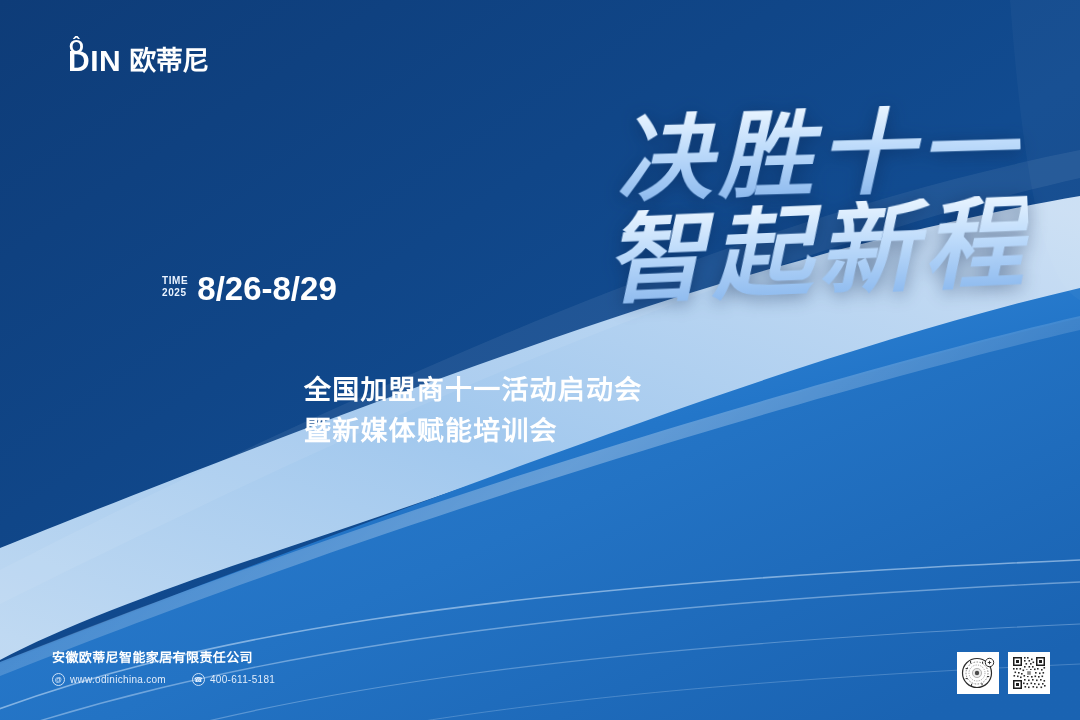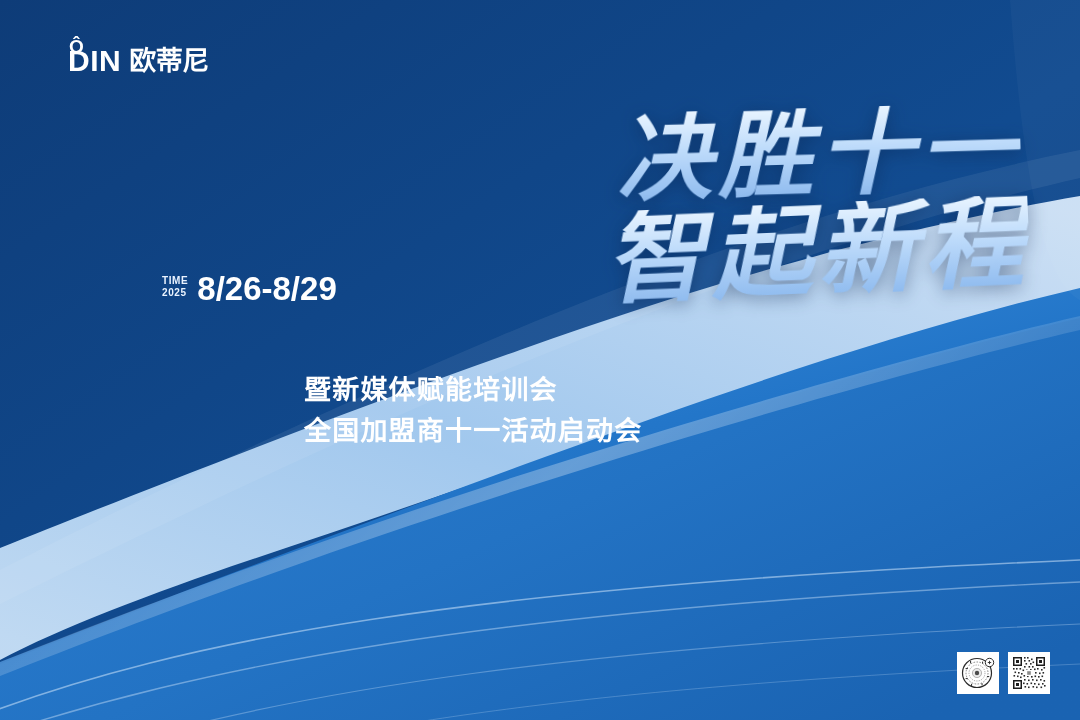--- a/index.html
+++ b/index.html
@@ -275,24 +275,37 @@
   <div class="date-row">
     <span class="date-label">
       <span>TIME</span>
       <span>2025</span>
     </span>
     <span class="date-main">8/26-8/29</span>
   </div>
 
 
   <div class="subtitle">
+    <span>全国加盟商十一活动启动会</span>
     <span>暨新媒体赋能培训会</span>
-    <span>全国加盟商十一活动启动会</span>
-  </div>
-
+  </div>
+
+  <div class="footer">
+    <div class="footer-company">安徽欧蒂尼智能家居有限责任公司</div>
+    <div class="footer-meta">
+      <span class="meta-item">
+        <span class="meta-ic">@</span>
+        <span>www.odinichina.com</span>
+      </span>
+      <span class="meta-item">
+        <span class="meta-ic">☎</span>
+        <span>400-611-5181</span>
+      </span>
+    </div>
+  </div>
 
   <div class="codes">
     <div class="code-tile">
       <svg width="36" height="36" viewBox="0 0 36 36" xmlns="http://www.w3.org/2000/svg">
         <circle cx="17" cy="18" r="14.5" fill="none" stroke="#2b2b2b" stroke-width="1.2"></circle>
         <circle cx="17" cy="18" r="11" fill="none" stroke="#555" stroke-width="0.7" stroke-dasharray="1.6 1.4"></circle>
         <circle cx="17" cy="18" r="8" fill="none" stroke="#666" stroke-width="0.6" stroke-dasharray="1.2 1.2"></circle>
         <circle cx="17" cy="18" r="4.6" fill="#e9e9e9" stroke="#777" stroke-width="0.5"></circle>
         <circle cx="17" cy="18" r="2.2" fill="#4a4a4a"></circle>
         <circle cx="29.5" cy="7.5" r="4.2" fill="#ffffff" stroke="#2b2b2b" stroke-width="1"></circle>

